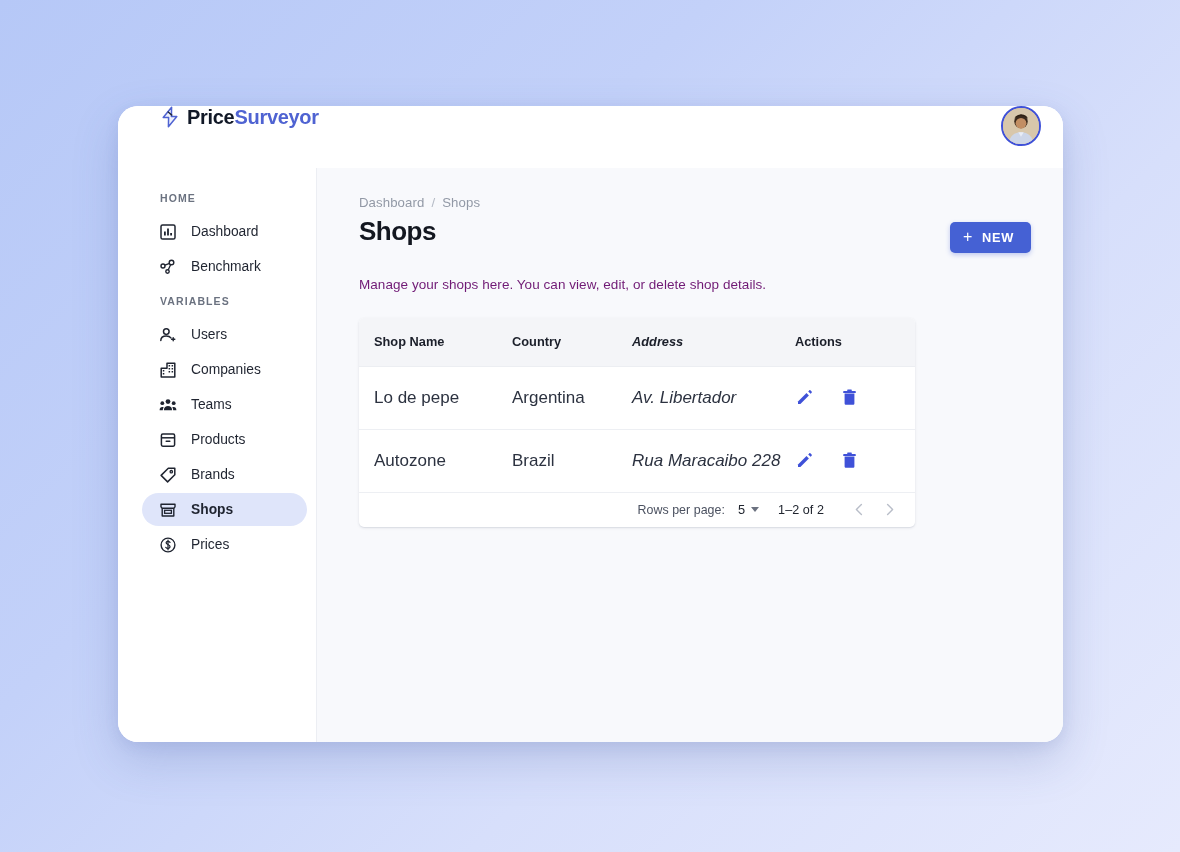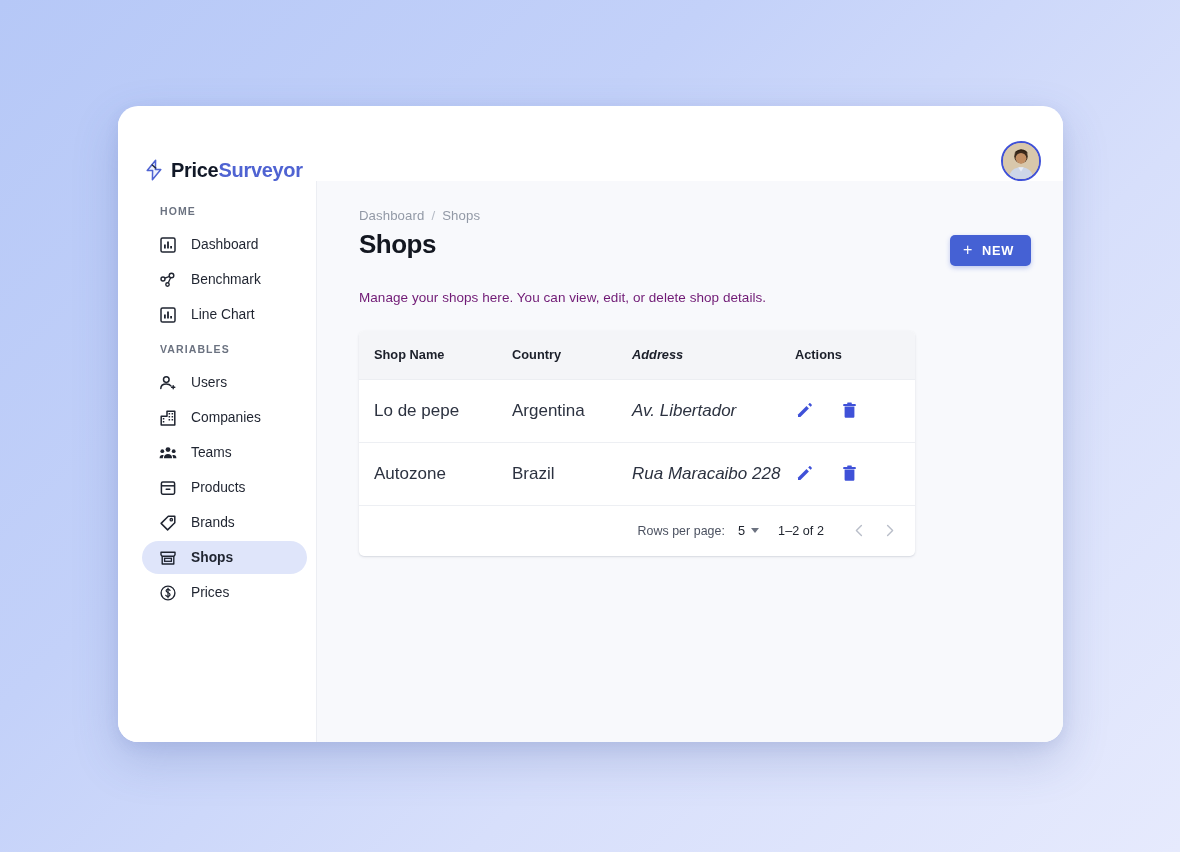--- a/index.html
+++ b/index.html
@@ -32,26 +32,25 @@
     display: flex;
     flex-direction: column;
   }
 
   
   .topbar {
     height: 62px;
     flex: 0 0 62px;
     background: #ffffff;
     display: flex;
-    align-items: flex-end;
+    align-items: flex-start;
     justify-content: space-between;
-    padding: 0 22px 0 26px;
+    padding: 0 22px 0 42px;
     position: relative;
     z-index: 5;
-    margin-top: 13px;
   }
 
   .brand {
     display: flex;
     align-items: center;
     gap: 7px;
   }
 
   .brand-icon {
     width: 20px;
@@ -264,21 +263,21 @@
     justify-content: center;
     color: #3f51d8;
   }
   .icon-btn svg { display: block; width: 19px; height: 19px; }
 
   
   .pagination {
     display: flex;
     align-items: center;
     justify-content: flex-end;
-    height: 50px;
+    height: 34px;
     padding-right: 11px;
     gap: 0;
     font-size: 12.4px;
     color: #4b5160;
   }
   .rows-label { margin-right: 13px; letter-spacing: 0.05px; }
   .rows-select {
     display: flex;
     align-items: center;
     gap: 6px;
@@ -365,31 +364,20 @@
           <svg viewBox="0 0 18 18" fill="none" xmlns="http://www.w3.org/2000/svg">
             <circle cx="4" cy="8" r="2" stroke="#1f2430" stroke-width="1.4"></circle>
             <circle cx="12.5" cy="4.5" r="2.3" stroke="#1f2430" stroke-width="1.4"></circle>
             <circle cx="8.5" cy="13.5" r="1.7" stroke="#1f2430" stroke-width="1.4"></circle>
             <path d="M5.9 7.2 L10.6 5.3 M11.6 6.7 L9.3 11.8" stroke="#1f2430" stroke-width="1.3"></path>
           </svg>
         </span>
         <span>Benchmark</span>
       </div>
 
-      <div class="nav-item">
-        <span class="nav-icon">
-          <svg viewBox="0 0 18 18" fill="none" xmlns="http://www.w3.org/2000/svg">
-            <rect x="2" y="2" width="14" height="14" rx="1.6" stroke="#1f2430" stroke-width="1.5"></rect>
-            <rect x="5" y="8.5" width="1.8" height="4" fill="#1f2430"></rect>
-            <rect x="8.1" y="5.5" width="1.8" height="7" fill="#1f2430"></rect>
-            <rect x="11.2" y="10" width="1.8" height="2.5" fill="#1f2430"></rect>
-          </svg>
-        </span>
-        <span>Line Chart</span>
-      </div>
 
       <div class="nav-section-label">VARIABLES</div>
 
       <div class="nav-item">
         <span class="nav-icon">
           <svg viewBox="0 0 18 18" fill="none" xmlns="http://www.w3.org/2000/svg">
             <circle cx="7.3" cy="5.6" r="2.8" stroke="#1f2430" stroke-width="1.5"></circle>
             <path d="M1.8 14.6 C1.8 11.4 4.3 9.9 7.3 9.9 C9.3 9.9 11 10.6 11.9 11.9" stroke="#1f2430" stroke-width="1.5" stroke-linecap="round"></path>
             <path d="M12.6 13.2 h3.2 M14.2 11.6 v3.2" stroke="#1f2430" stroke-width="1.4" stroke-linecap="round"></path>
           </svg>

